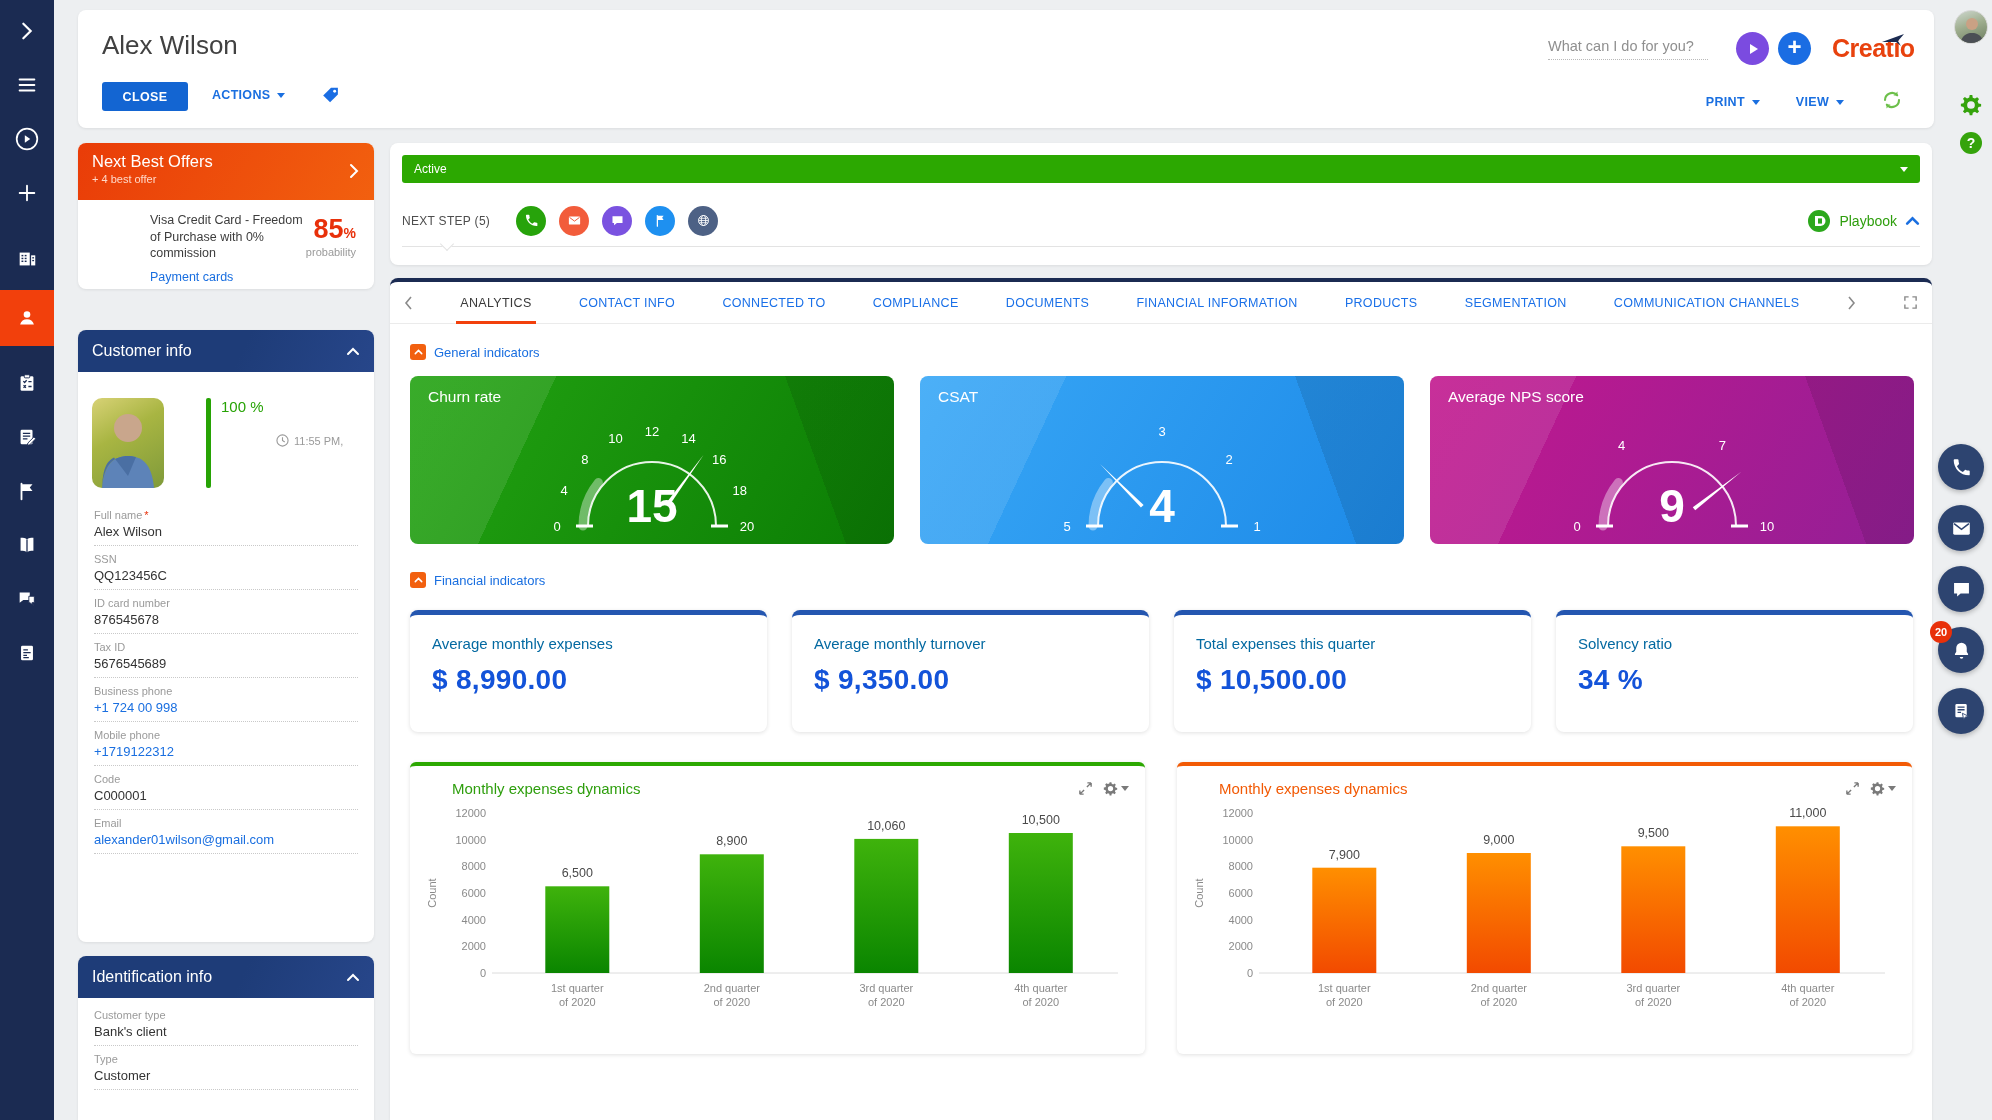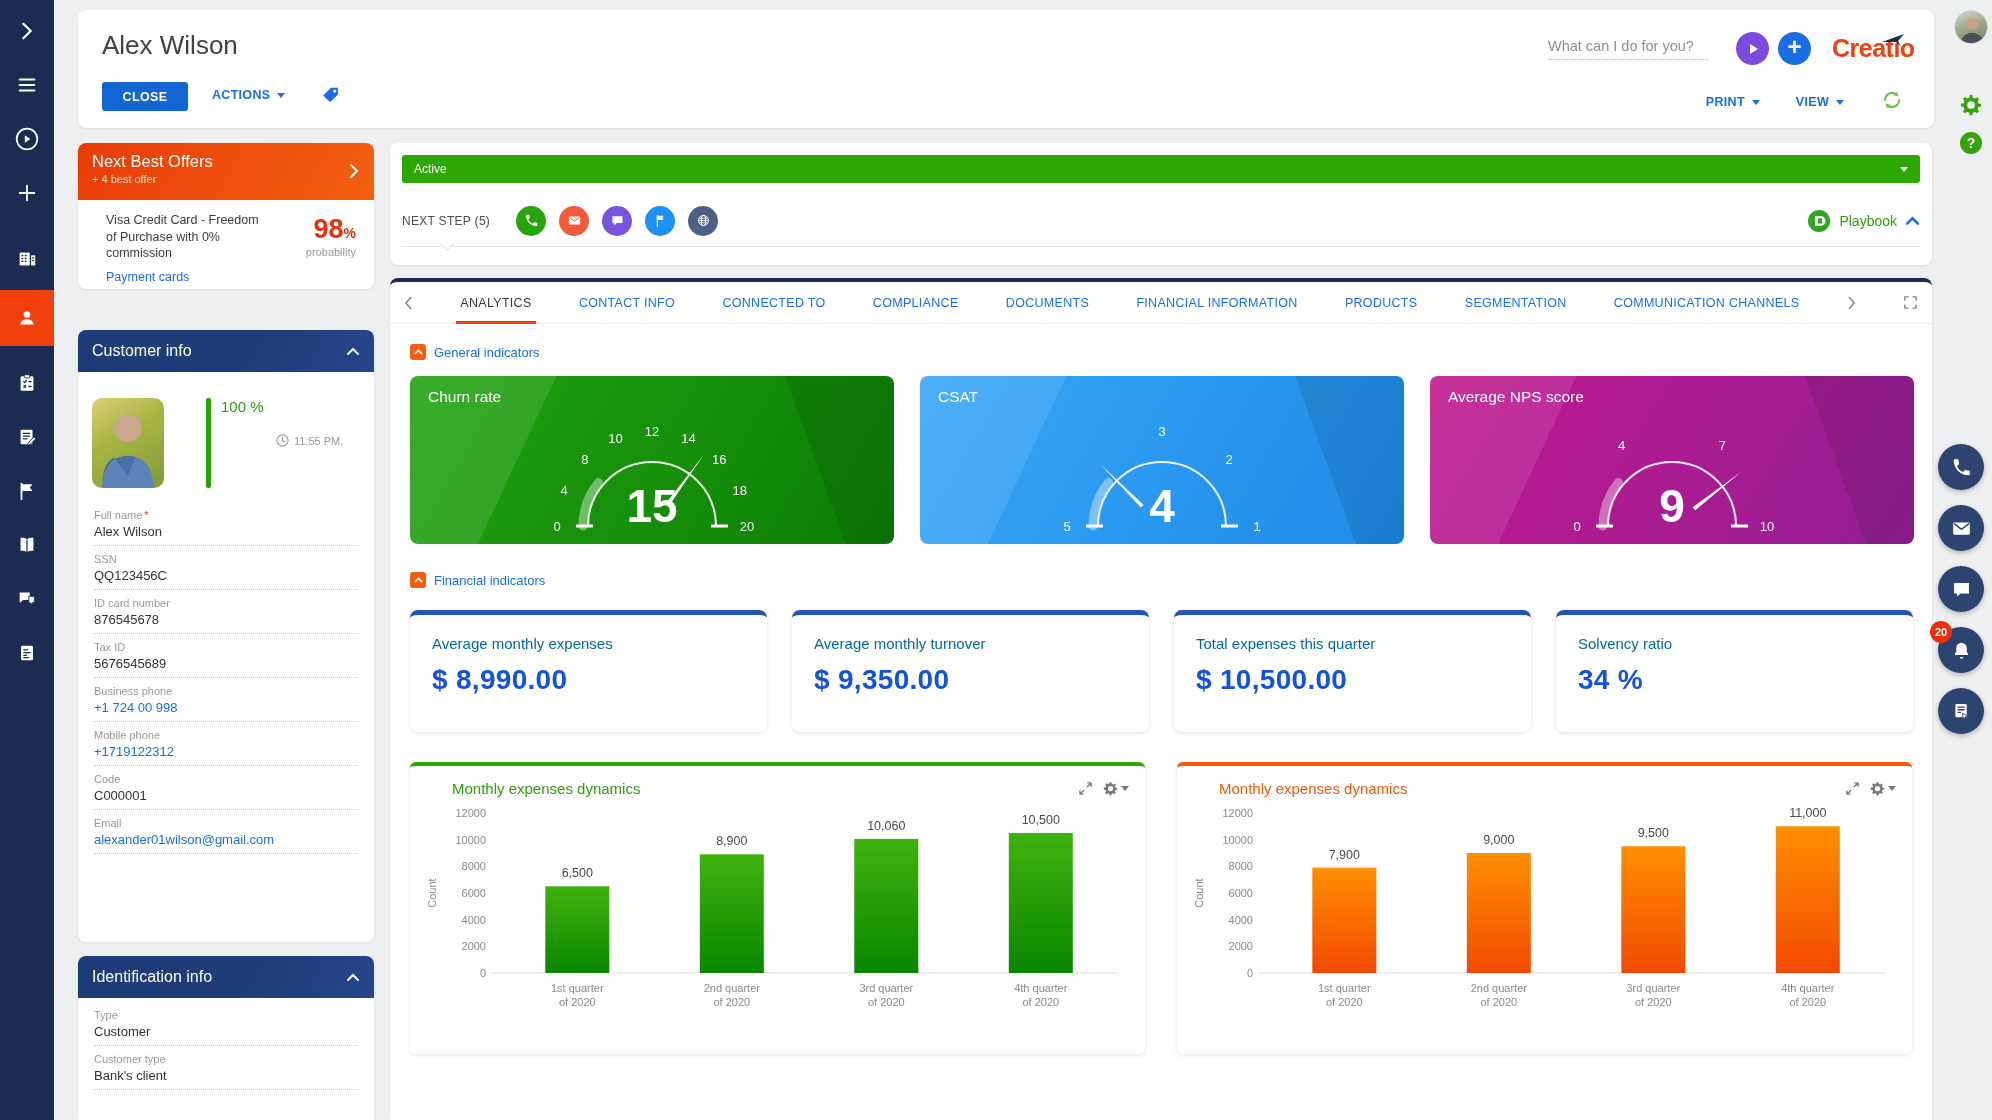--- a/index.html
+++ b/index.html
@@ -45,21 +45,21 @@
   .hdr-menu .mi { color:#1a6fe0; font-size:12.5px; font-weight:bold; letter-spacing:.3px; display:flex; align-items:center; gap:7px; cursor:pointer; }
 
   
   .card { position:absolute; background:#fff; border-radius:8px; box-shadow:0 1px 3px rgba(0,0,0,.08); }
   .offers { left:78px; top:143px; width:296px; height:146px; }
   .offers-hd { height:57px; border-radius:8px 8px 0 0; background:linear-gradient(120deg,#e93c08,#f2600f);
                color:#fff; padding:9px 14px; position:relative; cursor:pointer; }
   .offers-hd .t { font-size:16.5px; }
   .offers-hd .s { font-size:11px; color:#ffd9c9; margin-top:2px; }
   .offers-hd .chev { position:absolute; right:12px; top:18px; }
-  .offers-bd { padding:12px 28px; position:relative; }
+  .offers-bd { padding:12px 28px; position:relative;margin-left:44px; }
   .offer-text { width:158px; font-size:12.5px; color:#3d3d3d; line-height:1.32; }
   .prob { position:absolute; right:18px; top:14px; text-align:right; }
   .prob .v { color:#e8300a; font-size:27px; font-weight:bold; }
   .prob .pc { color:#e8300a; font-size:14px; font-weight:bold; }
   .prob .lbl { color:#9a9a9a; font-size:11px; margin-top:1px; }
   .link { color:#1a6fe0; font-size:12.5px; cursor:pointer; }
   .offers-bd .link { display:inline-block; margin-top:8px; }
 
   .panel-hd { height:42px; background:linear-gradient(115deg,#1e3c78 55%,#27468a); color:#fff; border-radius:8px 8px 0 0;
               display:flex; align-items:center; justify-content:space-between; padding:0 14px; font-size:16px; cursor:pointer; }
@@ -284,21 +284,21 @@
       <div class="s">+ 4 best offer</div>
       <span class="chev">
         <svg width="16" height="20" viewBox="0 0 16 20">
             <path d="M5 4l6 6-6 6" stroke="#fff" stroke-width="2" fill="none" stroke-linecap="round"></path>
           </svg>
       </span>
     </div>
     <div class="offers-bd">
       <div class="offer-text">Visa Credit Card - Freedom of Purchase with 0% commission</div>
       <div class="prob">
-        <span class="v">98</span><span class="pc">%</span>
+        <span class="v">85</span><span class="pc">%</span>
         <div class="lbl">probability</div>
       </div>
       <span class="link">Payment cards</span>
     </div>
   </div>
 
   <div class="card cust">
     <div class="panel-hd">
       <span>Customer info</span>
       <svg width="14" height="9" viewBox="0 0 14 9">
@@ -361,26 +361,26 @@
 
   <div class="card ident">
     <div class="panel-hd">
       <span>Identification info</span>
       <svg width="14" height="9" viewBox="0 0 14 9">
           <path d="M2 7l5-5 5 5" stroke="#fff" stroke-width="2" fill="none" stroke-linecap="round"></path>
         </svg>
     </div>
     <div class="fields">
         <div class="frow">
+          <div class="lab">Customer type</div>
+          <div class="val">Bank's client</div>
+        </div>
+        <div class="frow">
           <div class="lab">Type</div>
           <div class="val">Customer</div>
-        </div>
-        <div class="frow">
-          <div class="lab">Customer type</div>
-          <div class="val">Bank's client</div>
         </div>
       </div>
   </div>
 
   <div class="card status">
     <div class="active-bar">
       <span>Active</span>
       <span class="cdn"></span>
     </div>
     <div class="nextstep">

